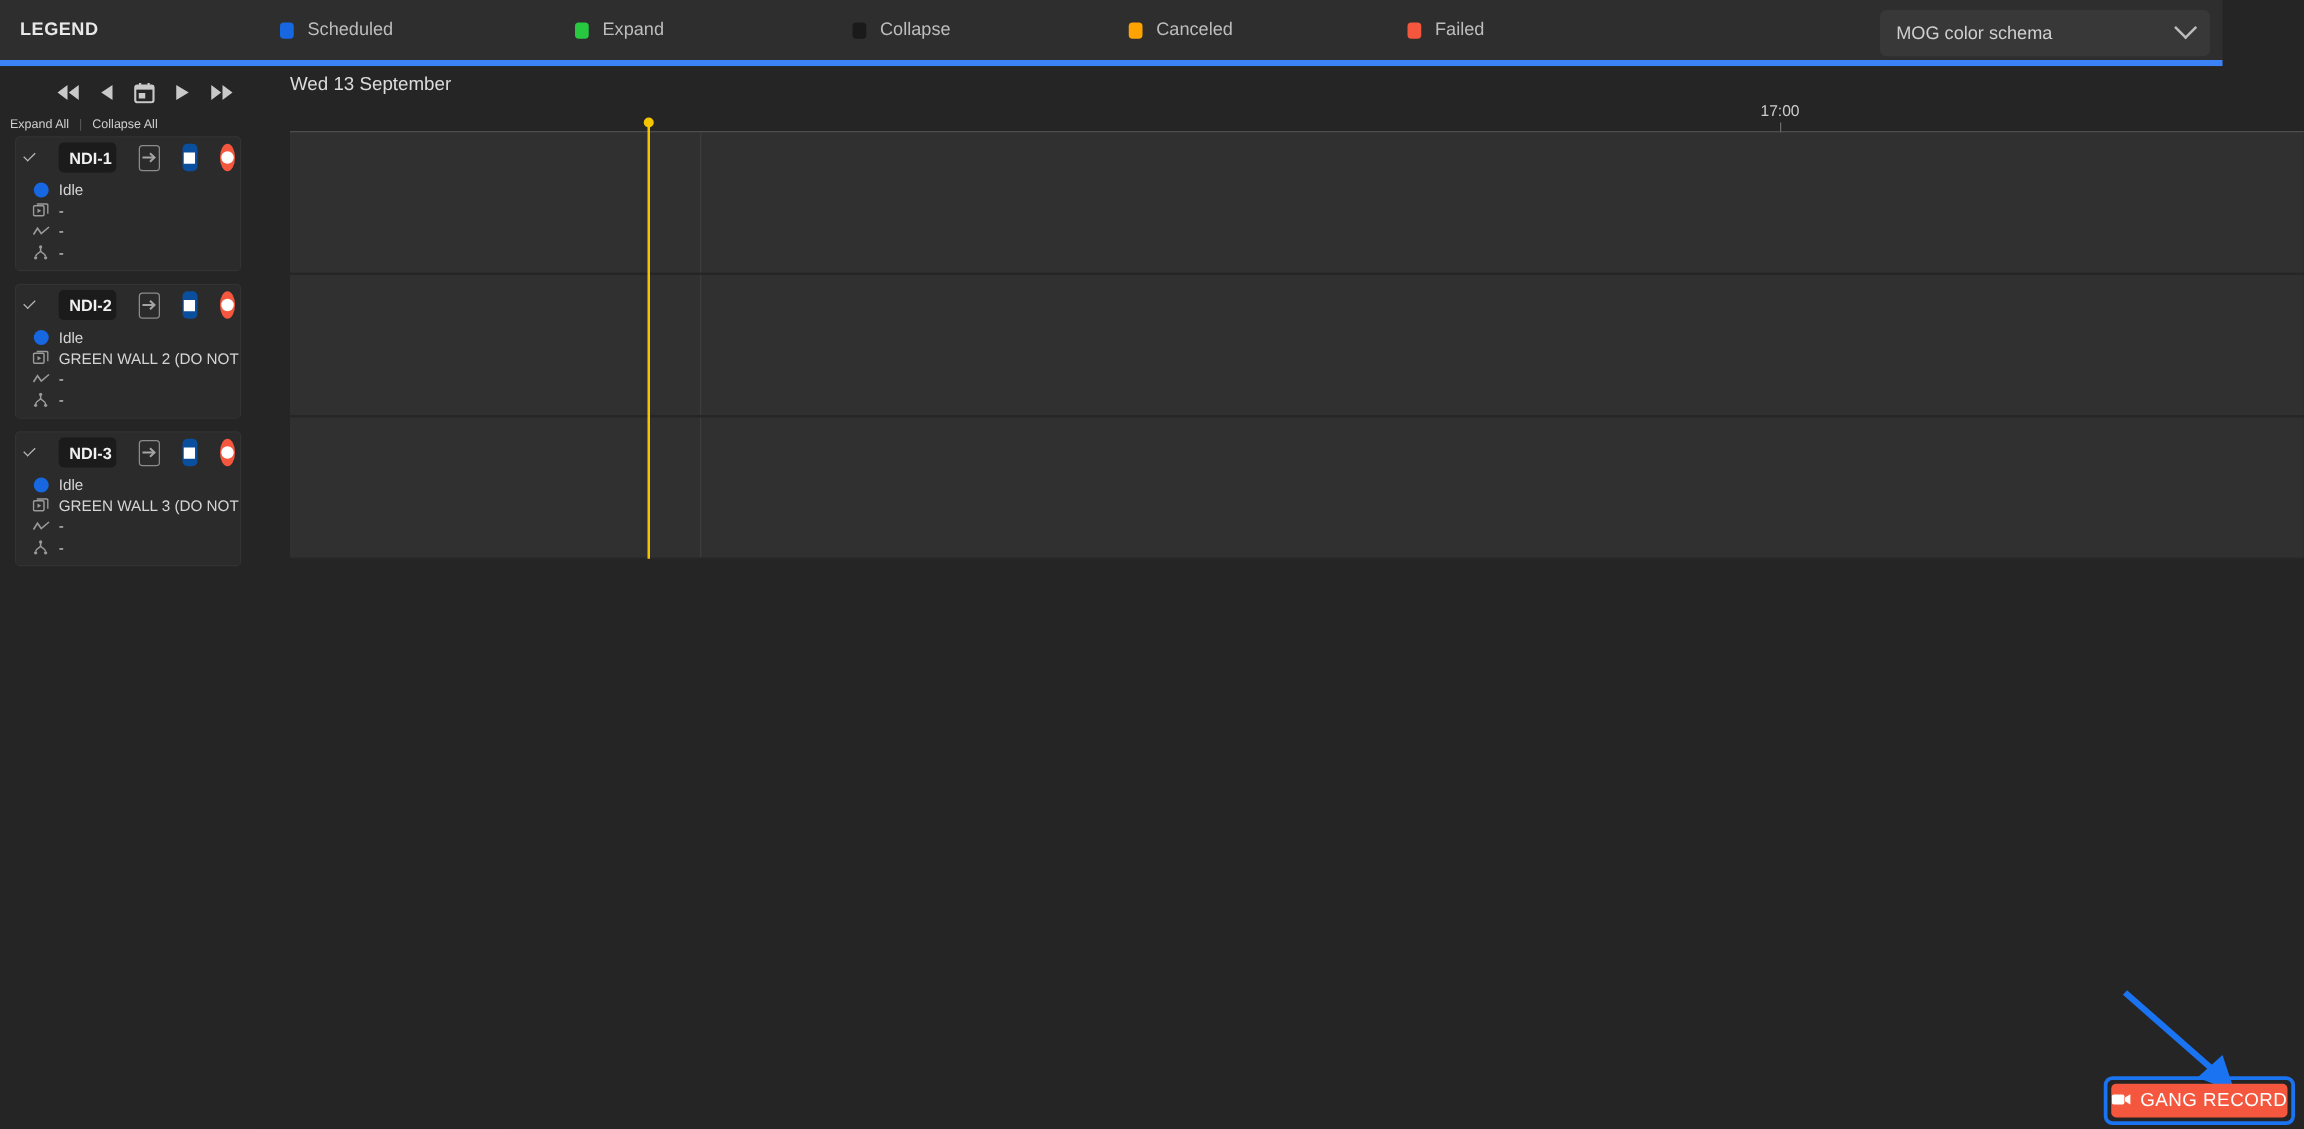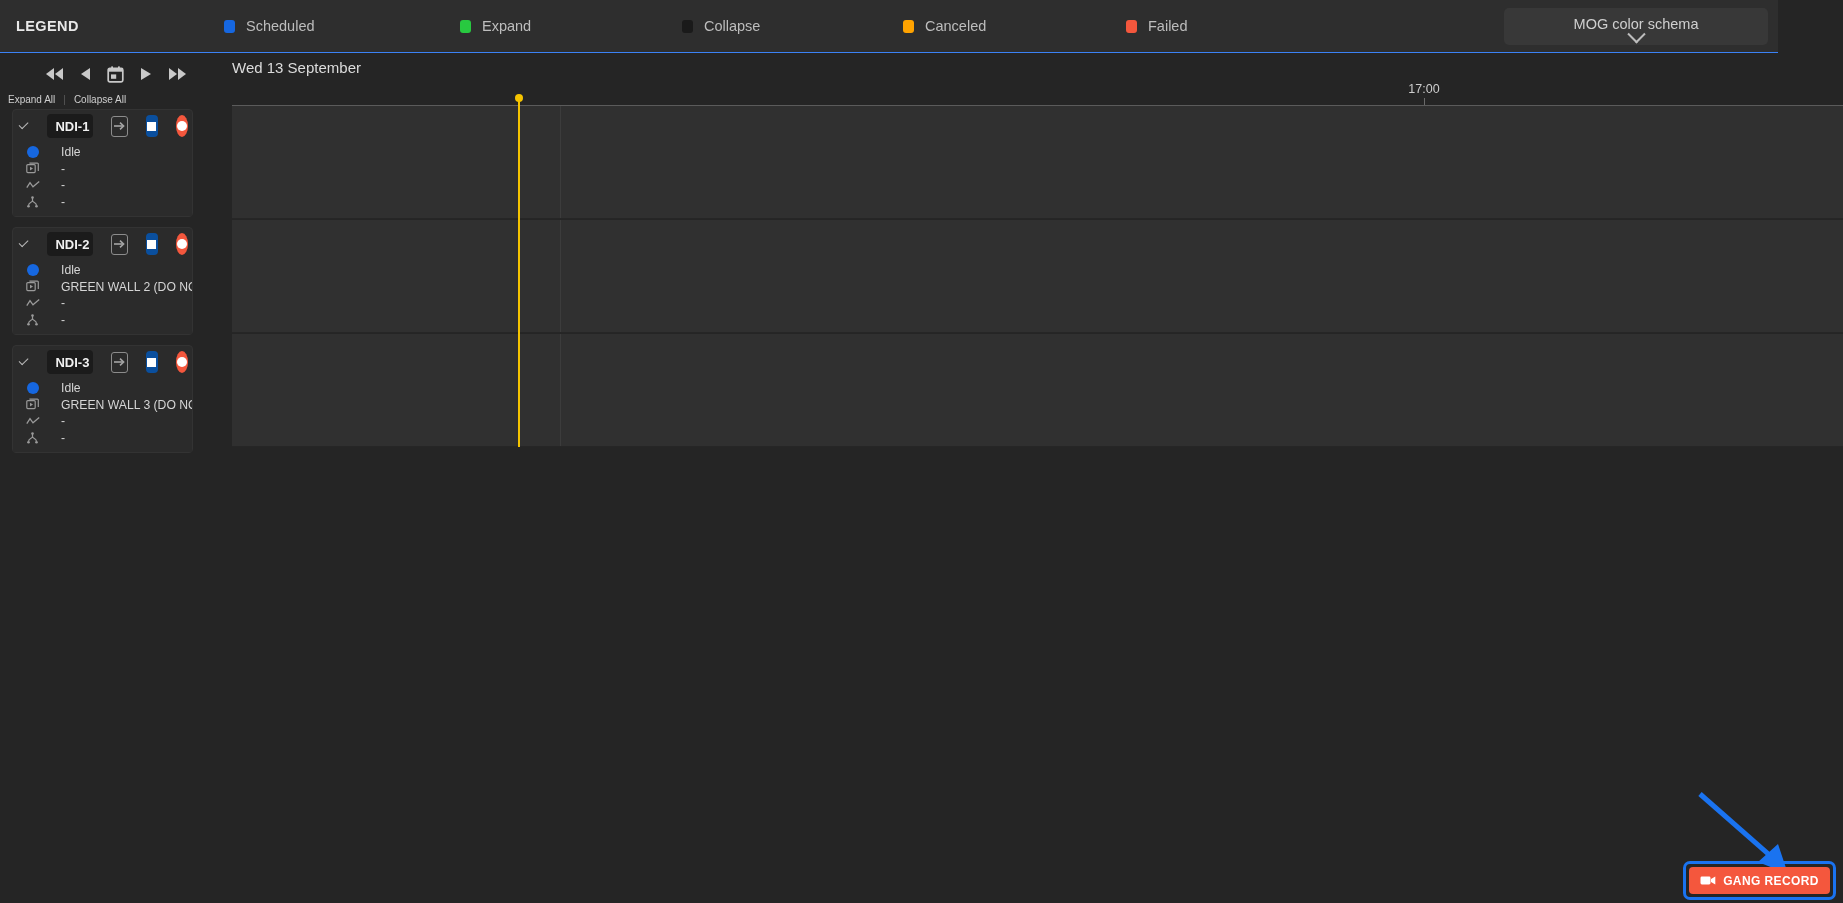--- a/index.html
+++ b/index.html
@@ -9,40 +9,39 @@
     font-family: "Liberation Sans", sans-serif;
     color: #d8d8d8;
     overflow: hidden;
   }
 
   
   #legend-bar {
     position: absolute; left: 0; top: 0;
     width: 1778px; height: 53px;
     background: #2e2e2e;
-    border-bottom: 1px solid #3b82f6;
+    border-bottom: 5px solid #3b82f6;
     display: flex; align-items: center;
   }
   #legend-title {
     width: 236px; padding-left: 16px;
     font-size: 14.5px; font-weight: 700;
     letter-spacing: .4px; color: #e8e8e8;
   }
   .legend-item { display: flex; align-items: center; }
   .legend-item .dot {
     width: 11px; height: 13px; border-radius: 3px; margin-right: 11px;
   }
   .legend-item .lbl { font-size: 14.5px; color: #bdbdbd; }
   #legend-select-wrap {
     position: absolute; right: 10px; top: 8px;
     width: 264px; height: 37px;
     background: #383838; border-radius: 5px;
-    display: flex; align-items: center; justify-content: flex-end;
+    display: flex; align-items: center; justify-content: space-between;
     padding: 0 13px;
-    flex-direction: column;
   }
   #legend-select-wrap .sel-label { font-size: 14.5px; color: #cfcfcf; }
   .chev {
     width: 13px; height: 13px;
     border-right: 2px solid #bdbdbd; border-bottom: 2px solid #bdbdbd;
     transform: rotate(45deg) translate(-3px,-3px);
   }
 
   
   #left-panel {
@@ -99,21 +98,21 @@
   }
   .ch-stop i { width: 9px; height: 9px; background: #fff; display: block; }
   .ch-rec {
     width: 22px; height: 22px; background: #f4573d; border-radius: 50%;
     display: flex; align-items: center; justify-content: center; cursor: pointer;
   }
   .ch-rec i { width: 10px; height: 10px; background: #fff; border-radius: 50%; display:block; }
 
   .ch-body { background: #2b2b2b; padding: 2px 0 6px 0; }
   .ch-row {
-    display: flex; align-items: center; gap: 21px;
+    display: flex; align-items: center; gap: 7px;
     height: 16.5px; padding-left: 12px;
     font-size: 12.2px; color: #d5d5d5;
     white-space: nowrap; overflow: hidden;
   }
   .ch-row .ico { width: 15px; display: flex; align-items: center; justify-content: center; flex: 0 0 15px; }
   .status-dot { width: 12px; height: 12px; border-radius: 50%; background: #1667e0; display:block; }
 
   
   #timeline {
     position: absolute; left: 232px; top: 53px;
@@ -154,21 +153,21 @@
     position: absolute; left: -6px; top: -6px;
     width: 153px; height: 39px;
     border: 3px solid #1a73f0; border-radius: 7px;
   }
   #gang-record {
     width: 141px; height: 27px; background: #f4573d; border-radius: 4px;
     display: flex; align-items: center; justify-content: center; gap: 7px;
     cursor: pointer;
   }
   #gang-record .gang-lbl {
-    font-size: 12px; font-weight: 700; color: #fff; letter-spacing: .4px;
+    font-size: 15px; font-weight: 400; color: #fff; letter-spacing: .4px;
   }
   #gang-arrow { position: absolute; left: 1696px; top: 790px; }
 </style>
 </head>
 <body>
 
 <div id="legend-bar">
   <div id="legend-title">LEGEND</div>
 
   <div class="legend-item" style="position:absolute;left:224px;">

